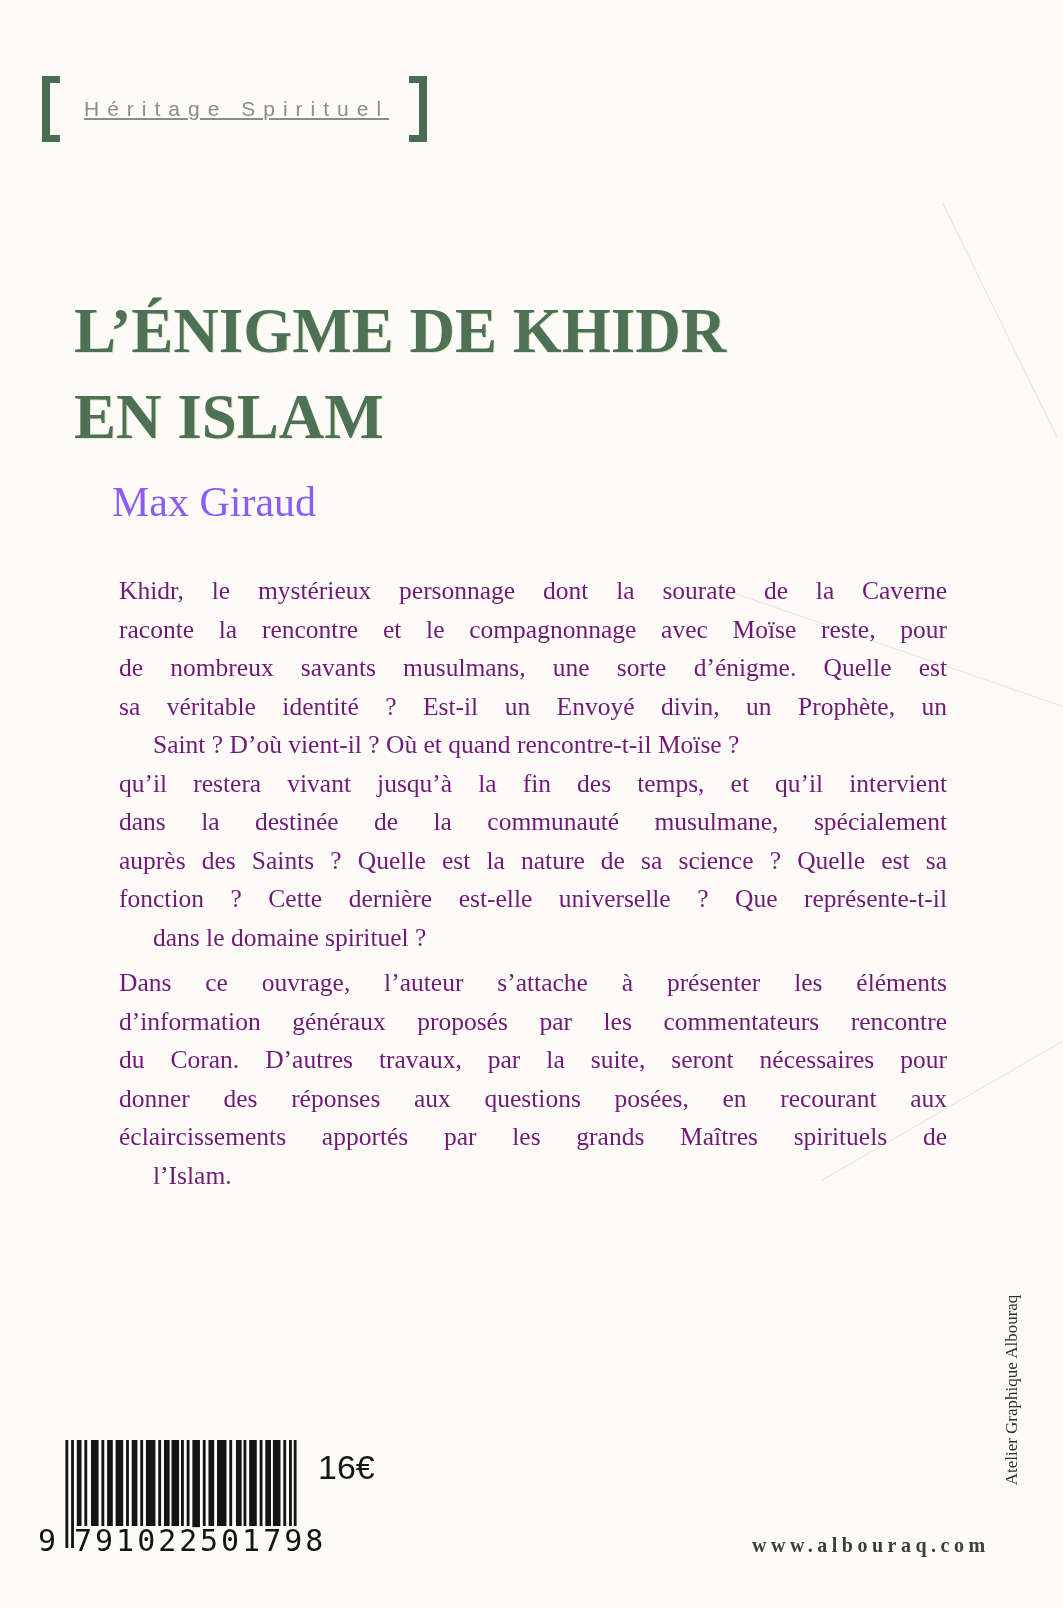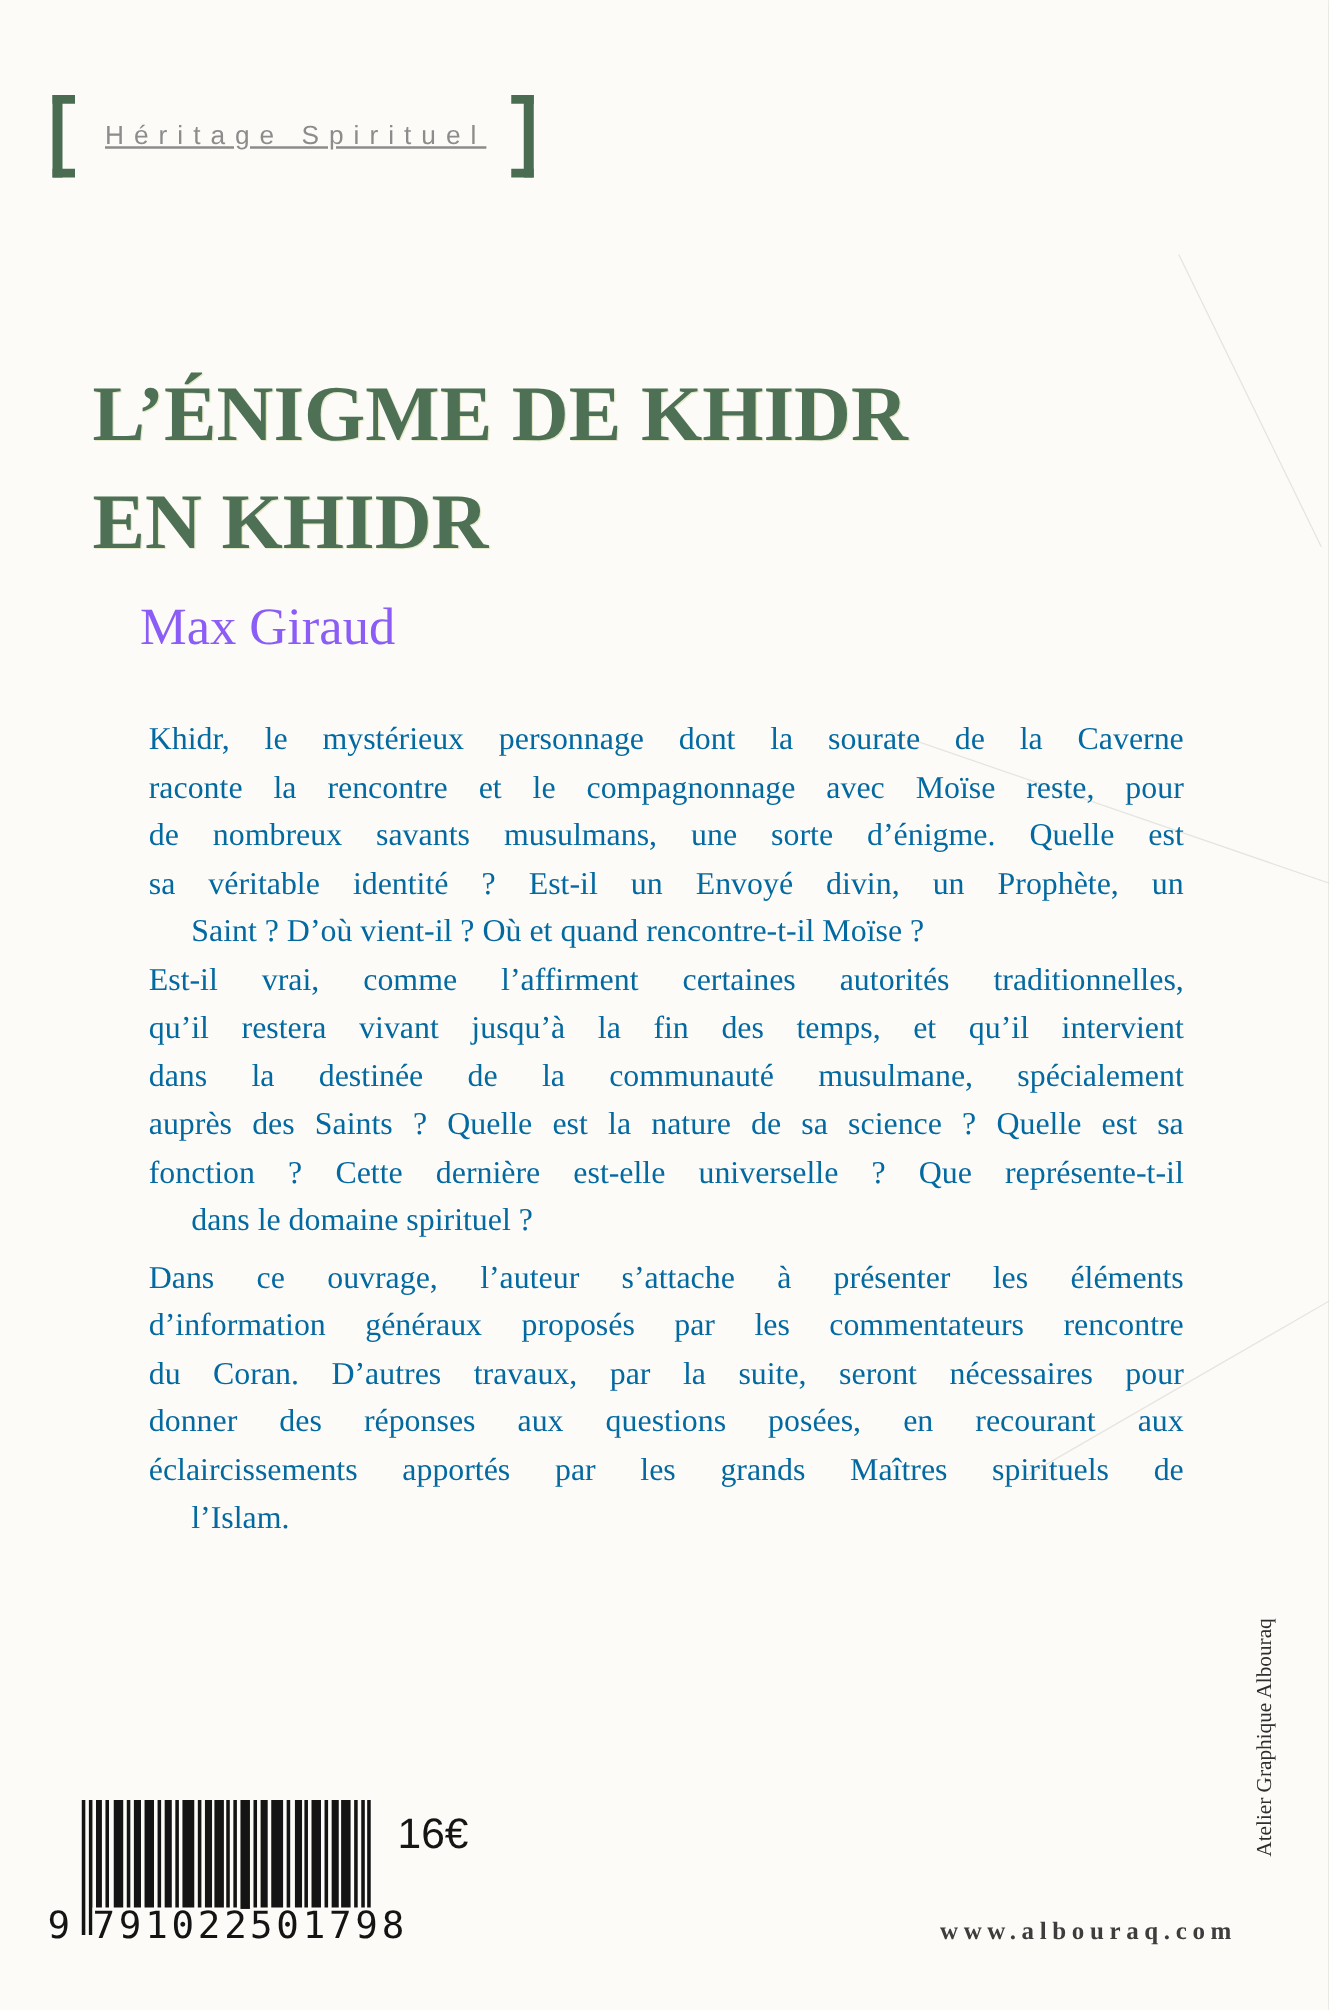--- a/index.html
+++ b/index.html
@@ -41,21 +41,21 @@
     text-shadow:1px 1px 0 rgba(190,200,120,.35);
   }
   .author {
     position:absolute; left:112px; top:478px;
     font-size:42px; color:#8b5cf6;
   }
 
   
   .synopsis {
     position:absolute; left:119px; top:572px; width:828px;
-    font-size:25.5px; line-height:38.5px; color:#0369a1;
+    font-size:25.5px; line-height:38.5px; color:#701a75;
   }
   .para { margin:0; }
   .para + .para.gap { margin-top:7px; }
   .body-line { text-align:justify; text-align-last:justify; }
   .body-line.para-last { text-align-last:left;margin-left:34px; }
 
   
   .barcode { position:absolute; left:38px; top:1440px; width:330px; height:120px; }
   .barcode svg { position:absolute; left:26px; top:0; }
   .bc-digit { position:absolute; top:86px; font-family:"DejaVu Sans Mono", monospace; font-size:30px; color:#141414; background:#fcfbf7; line-height:30px; }
@@ -91,34 +91,33 @@
   <div class="crease c3"></div>
 
   <div class="badge">
     <span class="bracket left"></span>
     <span class="badge-label">Héritage Spirituel</span>
     <span class="bracket right"></span>
   </div>
 
   <div class="title">
     <div>L’ÉNIGME DE KHIDR</div>
-    <div>EN KHIDR</div>
+    <div>EN ISLAM</div>
   </div>
   <div class="author">Max Giraud</div>
 
   <div class="synopsis">
     <div class="para">
       <div class="body-line">Khidr, le mystérieux personnage dont la sourate de la Caverne</div>
       <div class="body-line">raconte la rencontre et le compagnonnage avec Moïse reste, pour</div>
       <div class="body-line">de nombreux savants musulmans, une sorte d’énigme. Quelle est</div>
       <div class="body-line">sa véritable identité ? Est-il un Envoyé divin, un Prophète, un</div>
       <div class="body-line para-last">Saint ? D’où vient-il ? Où et quand rencontre-t-il Moïse ?</div>
     </div>
     <div class="para">
-      <div class="body-line">Est-il vrai, comme l’affirment certaines autorités traditionnelles,</div>
       <div class="body-line">qu’il restera vivant jusqu’à la fin des temps, et qu’il intervient</div>
       <div class="body-line">dans la destinée de la communauté musulmane, spécialement</div>
       <div class="body-line">auprès des Saints ? Quelle est la nature de sa science ? Quelle est sa</div>
       <div class="body-line">fonction ? Cette dernière est-elle universelle ? Que représente-t-il</div>
       <div class="body-line para-last">dans le domaine spirituel ?</div>
     </div>
     <div class="para gap">
       <div class="body-line">Dans ce ouvrage, l’auteur s’attache à présenter les éléments</div>
       <div class="body-line">d’information généraux proposés par les commentateurs rencontre</div>
       <div class="body-line">du Coran. D’autres travaux, par la suite, seront nécessaires pour</div>

